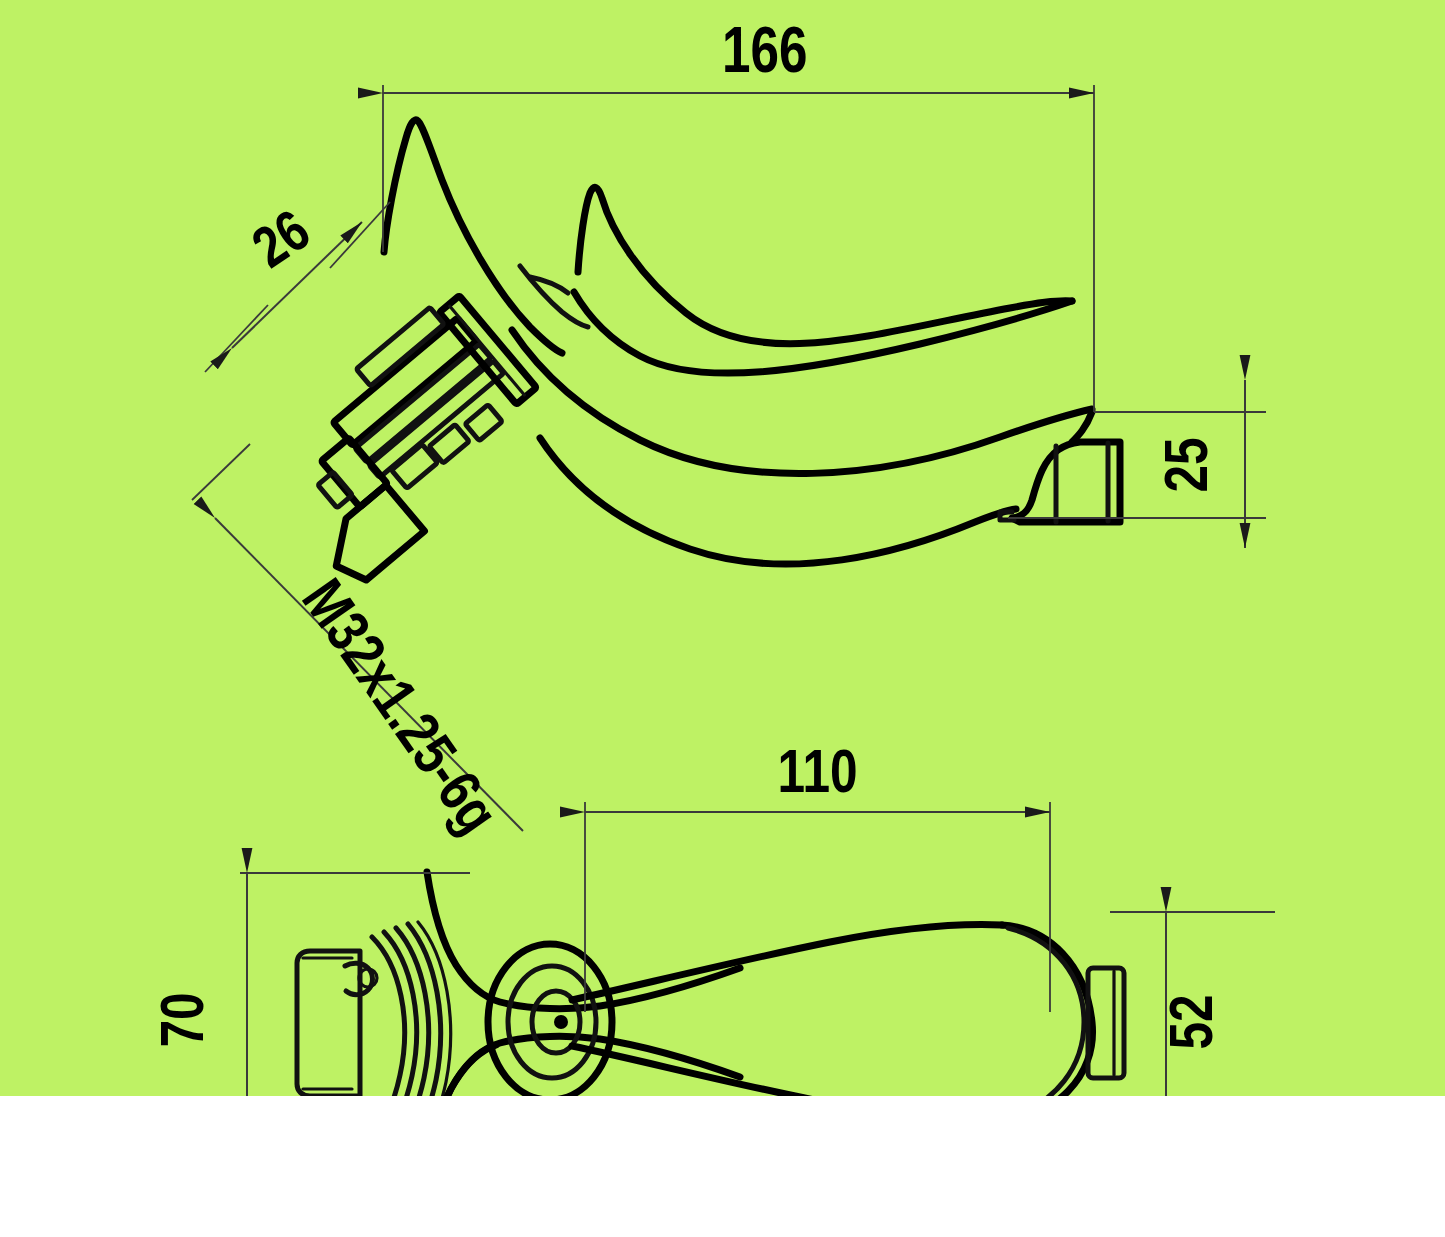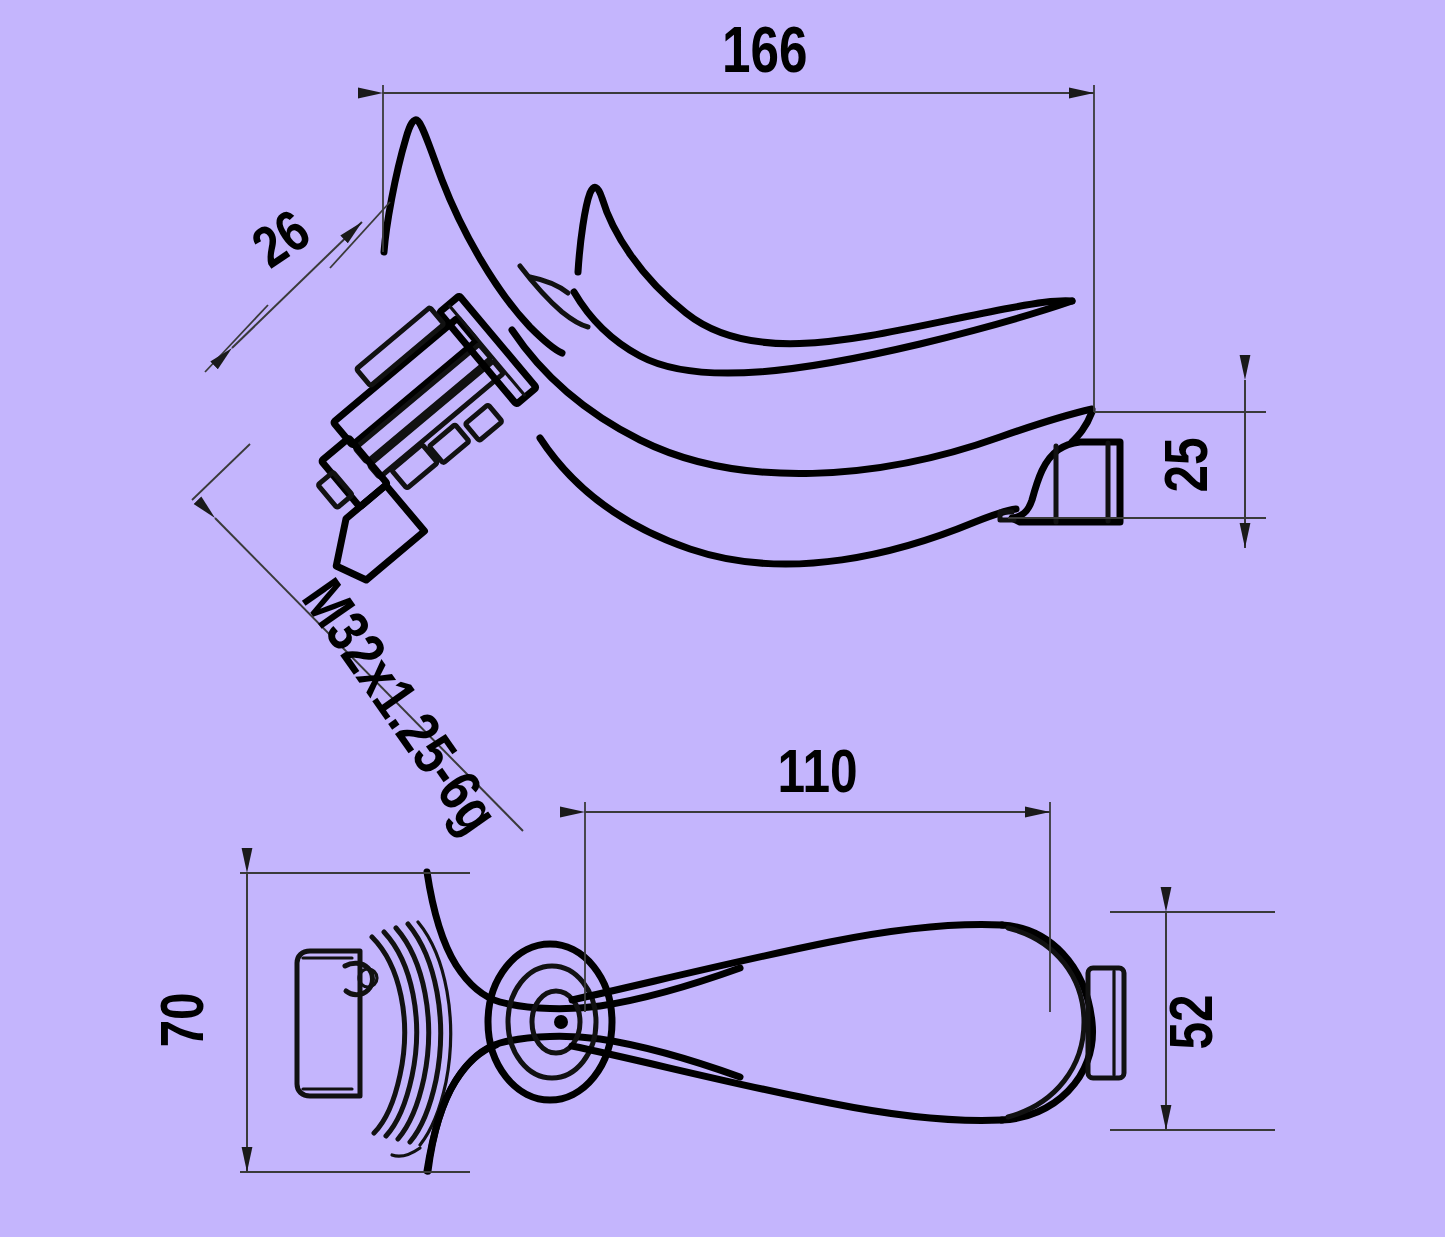--- a/index.html
+++ b/index.html
@@ -3,22 +3,22 @@
 <meta charset="utf-8">
 <style>
   html, body {
     margin: 0;
     padding: 0;
     background: #ffffff;
   }
   #page {
     position: relative;
     width: 1445px;
-    height: 1237px;
-    background: #c4b5fd;
+    height: 1096px;
+    background: #bef264;
     overflow: hidden;
     font-family: "Liberation Sans", sans-serif;
   }
   svg#drawing {
     position: absolute;
     left: 0;
     top: 0;
     width: 1445px;
     height: 1237px;
     display: block;

